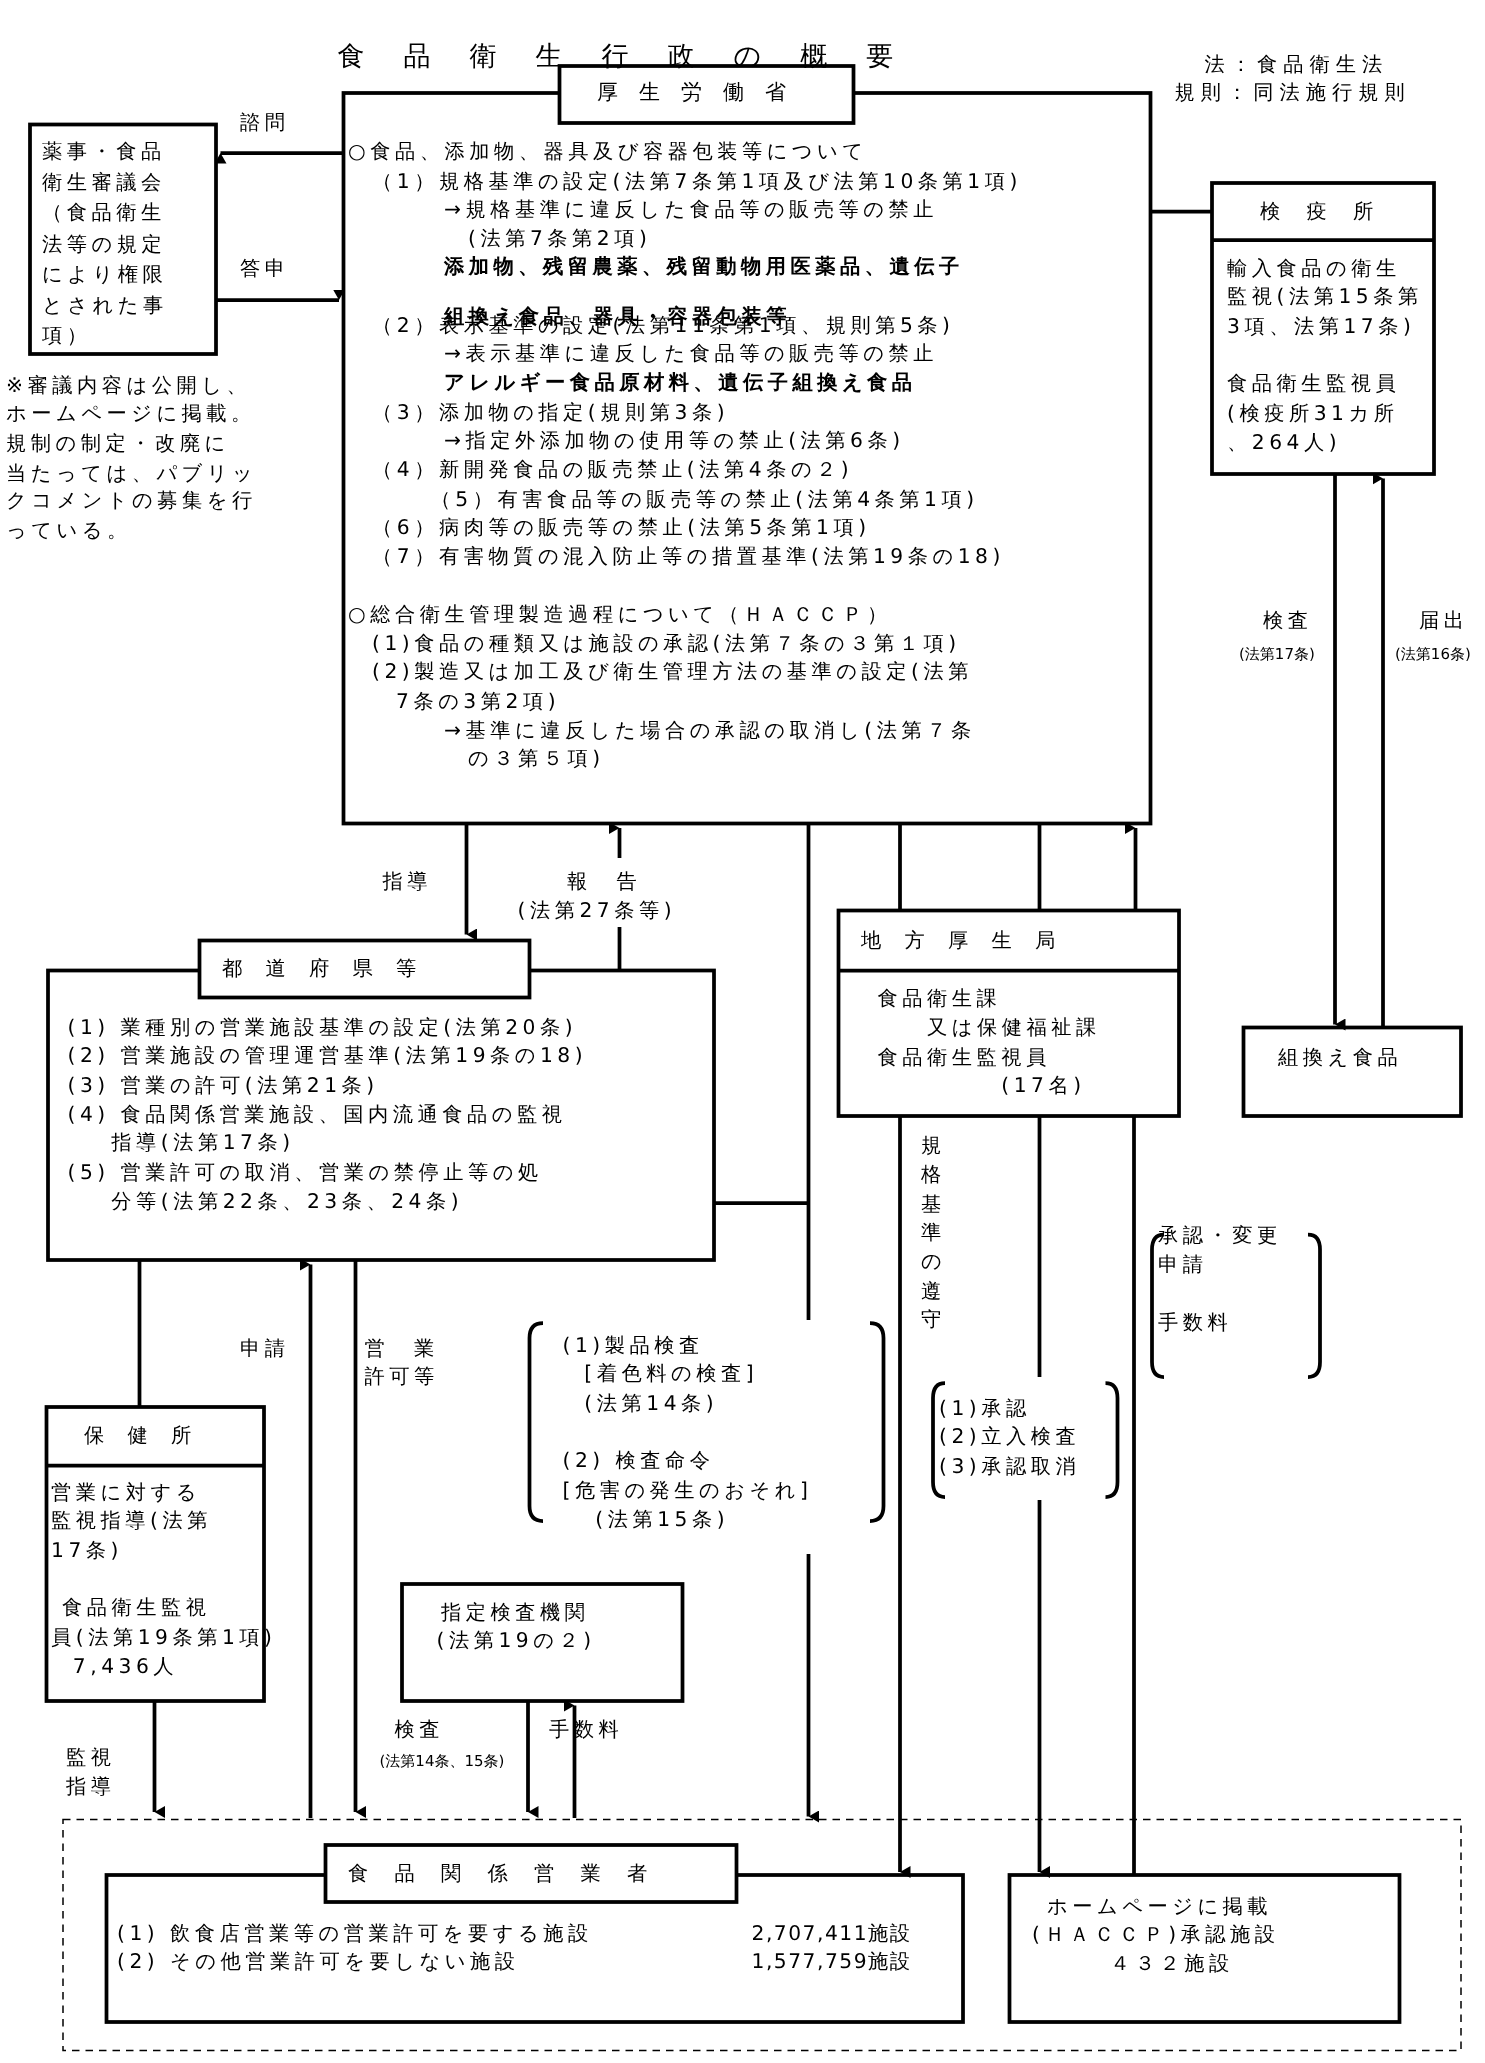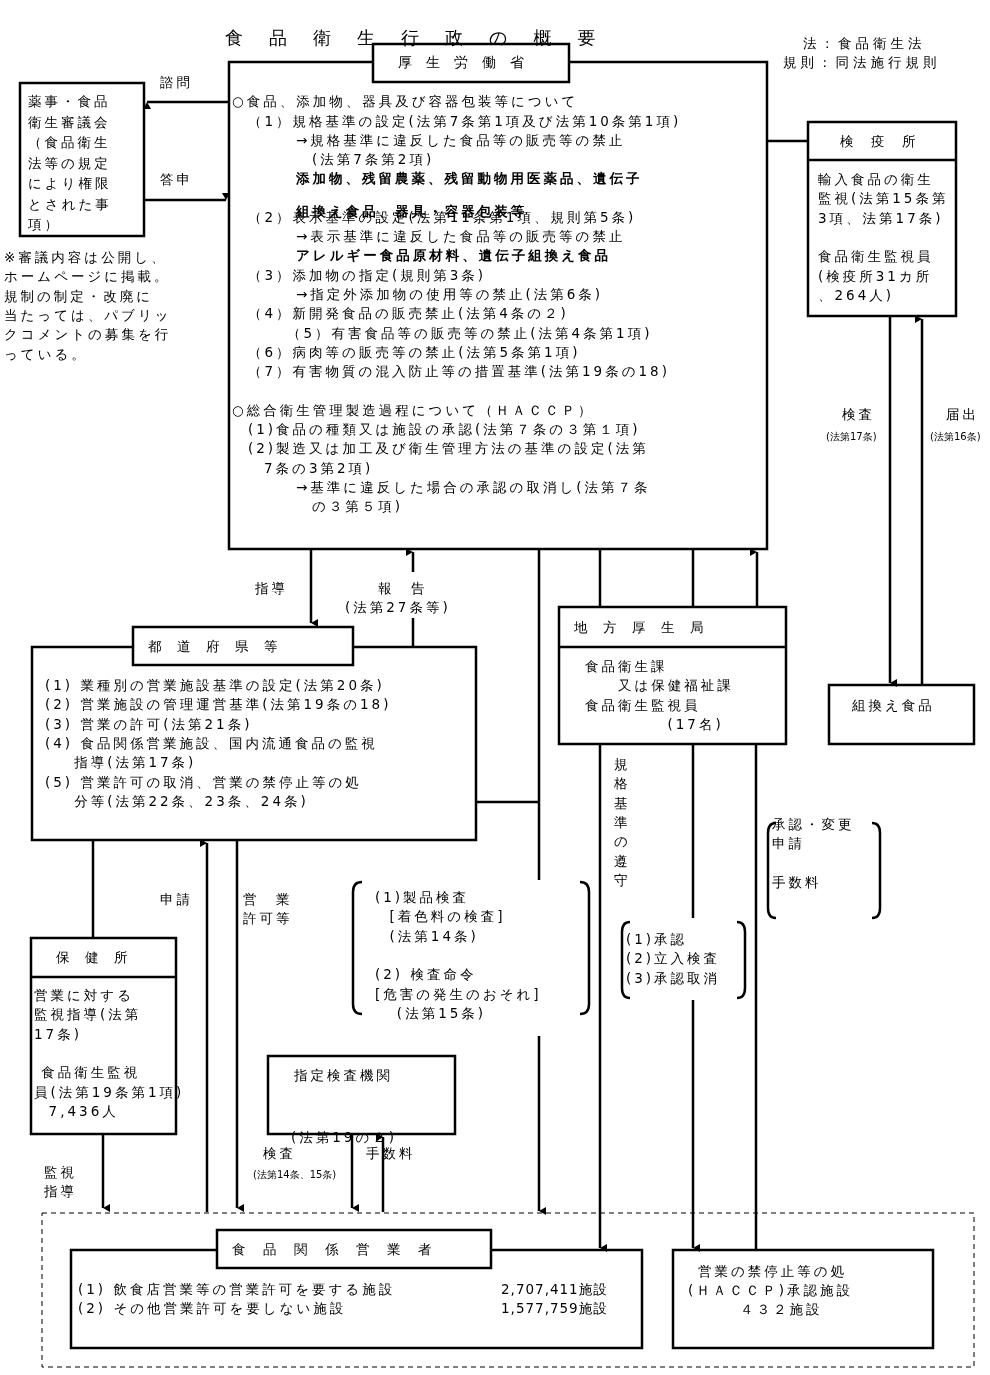--- a/index.html
+++ b/index.html
@@ -214,26 +214,26 @@
     <div class="t" style="position: absolute; top: 38.6px; left: 0px;">17条)</div>
     <div class="t" style="position: absolute; top: 57.9px; left: 0px;"></div>
     <div class="t" style="position: absolute; top: 77.2px; left: 0px;"> 食品衛生監視</div>
     <div class="t" style="position: absolute; top: 96.5px; left: 0px;">員(法第19条第1項)</div>
     <div class="t" style="position: absolute; top: 115.8px; left: 0px;">  7,436人</div>
   </div>
 <div class="t" style="left:44px;top:1163px;">監視</div>
 <div class="t" style="left:44px;top:1182px;">指導</div>
 
 <div class="t" style="left:294px;top:1066px;">指定検査機関</div>
-<div class="t" style="left:291px;top:1128px;">(法第19の２)</div>
+<div class="t" style="left:291px;top:1085px;">(法第19の２)</div>
 <div class="t" style="left:263px;top:1144px;">検査</div>
 <div class="t sm" style="left:253px;top:1165px;">(法第14条、15条)</div>
 <div class="t" style="left:366px;top:1144px;">手数料</div>
 
 <div class="t" style="left:232px;top:1240px;letter-spacing:2px;">食　品　関　係　営　業　者</div>
 <div class="t" style="left:78px;top:1280px;">(1) 飲食店営業等の営業許可を要する施設</div>
 <div class="t" style="left:501px;top:1280px;letter-spacing:1px;">2,707,411施設</div>
 <div class="t" style="left:78px;top:1299px;">(2) その他営業許可を要しない施設</div>
 <div class="t" style="left:501px;top:1299px;letter-spacing:1px;">1,577,759施設</div>
 
-<div class="t" style="left:698px;top:1262px;">営業の禁停止等の処</div>
+<div class="t" style="left:698px;top:1262px;">ホームページに掲載</div>
 <div class="t" style="left:688px;top:1281px;">(ＨＡＣＣＰ)承認施設</div>
 <div class="t" style="left:740px;top:1300px;">４３２施設</div>
 
 </body></html>

